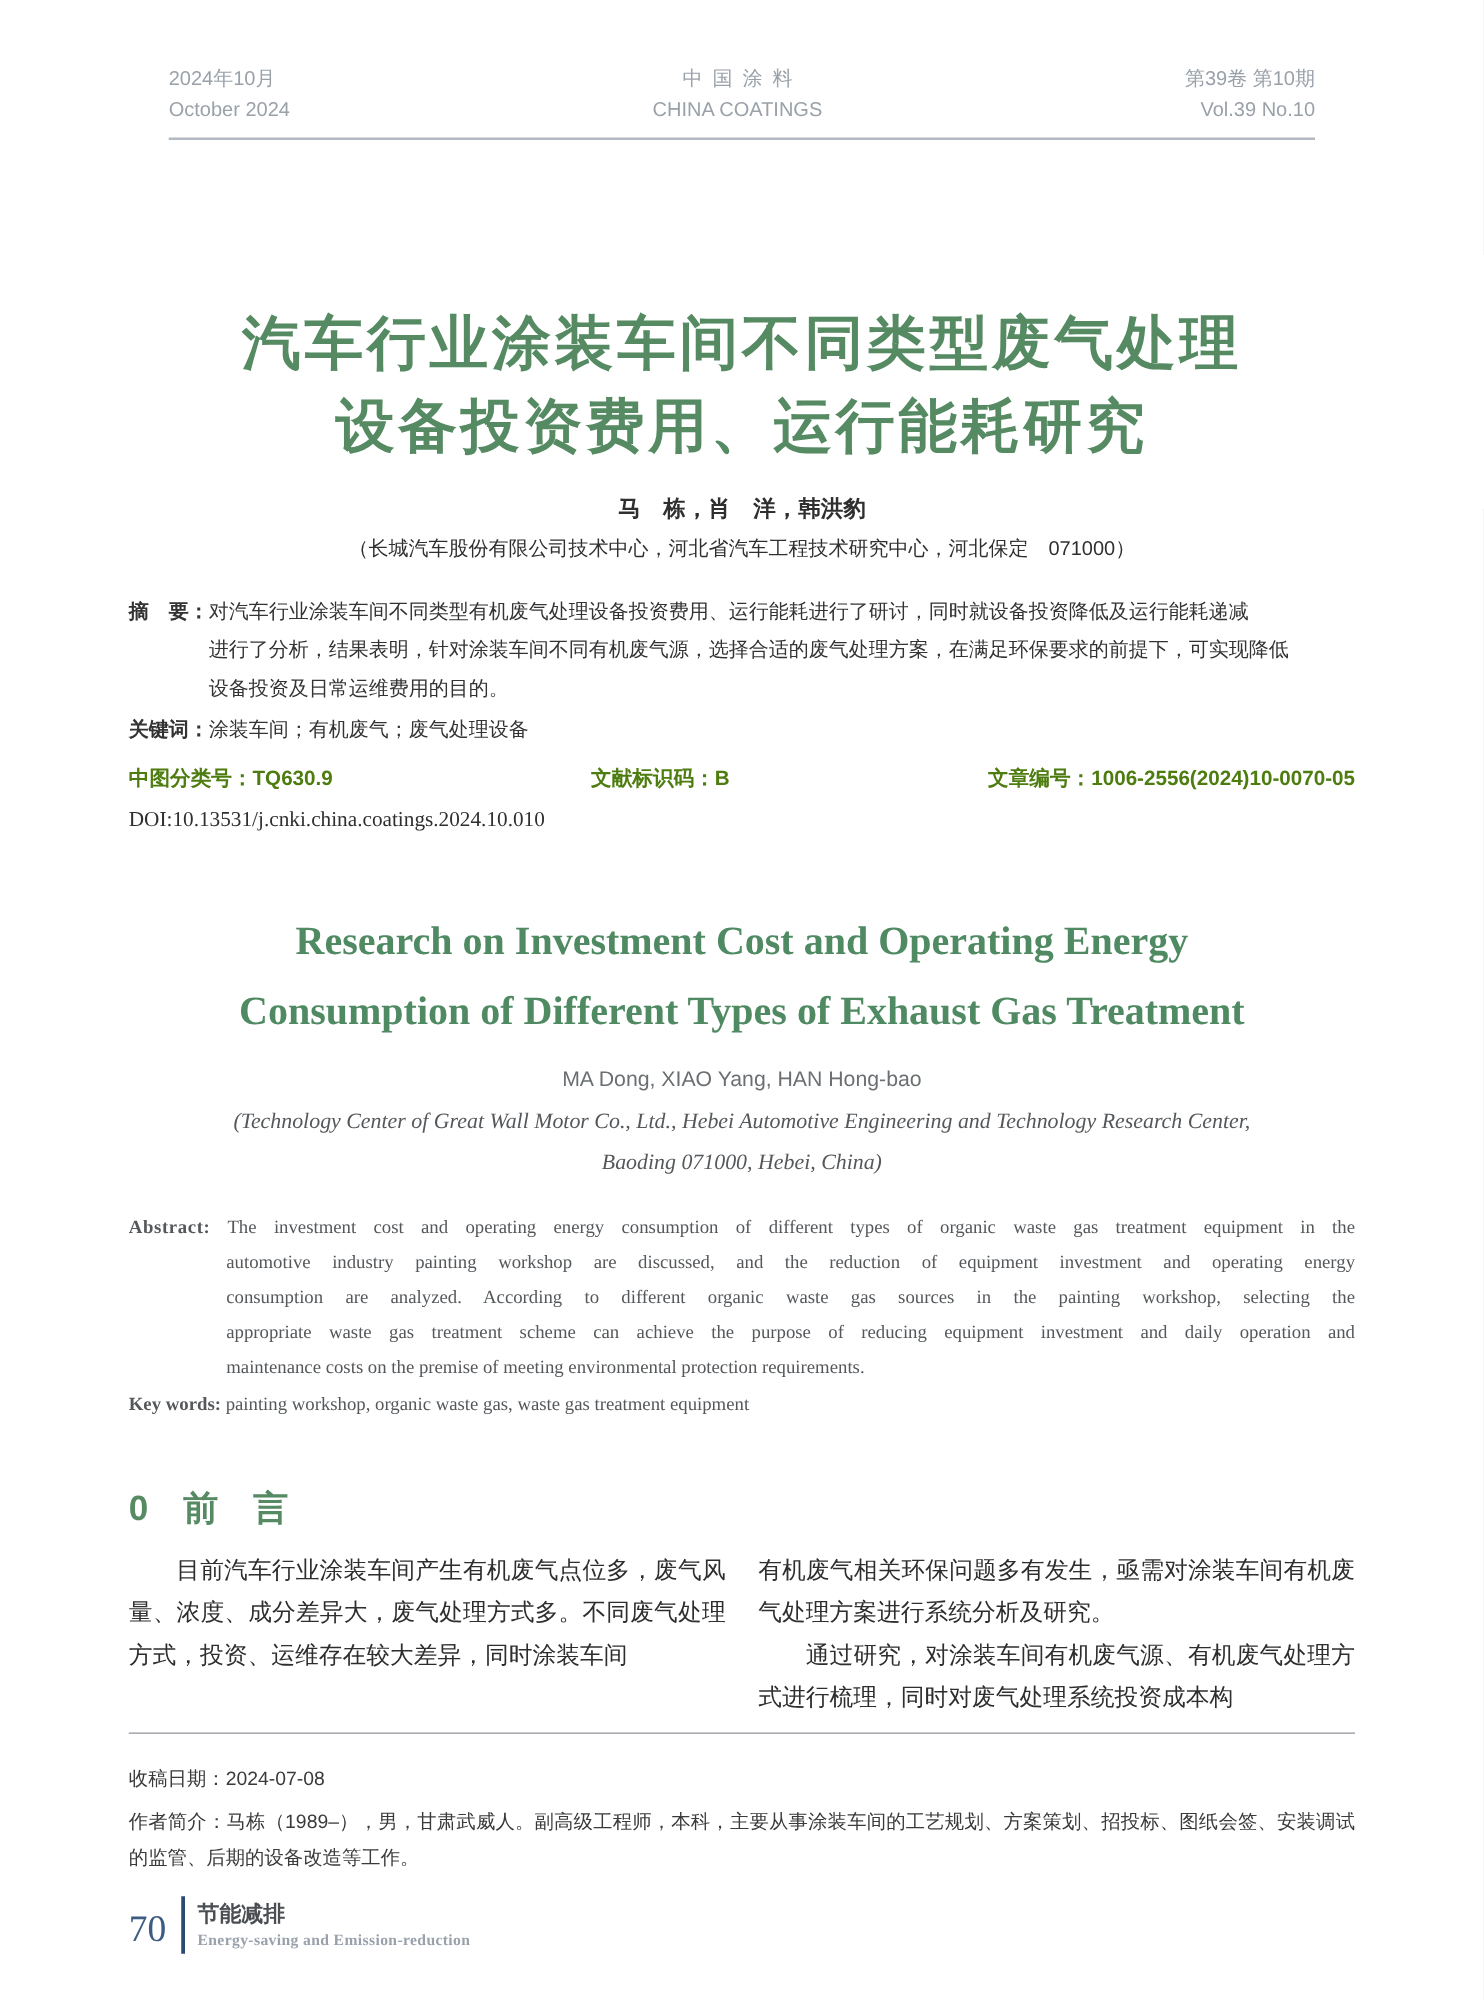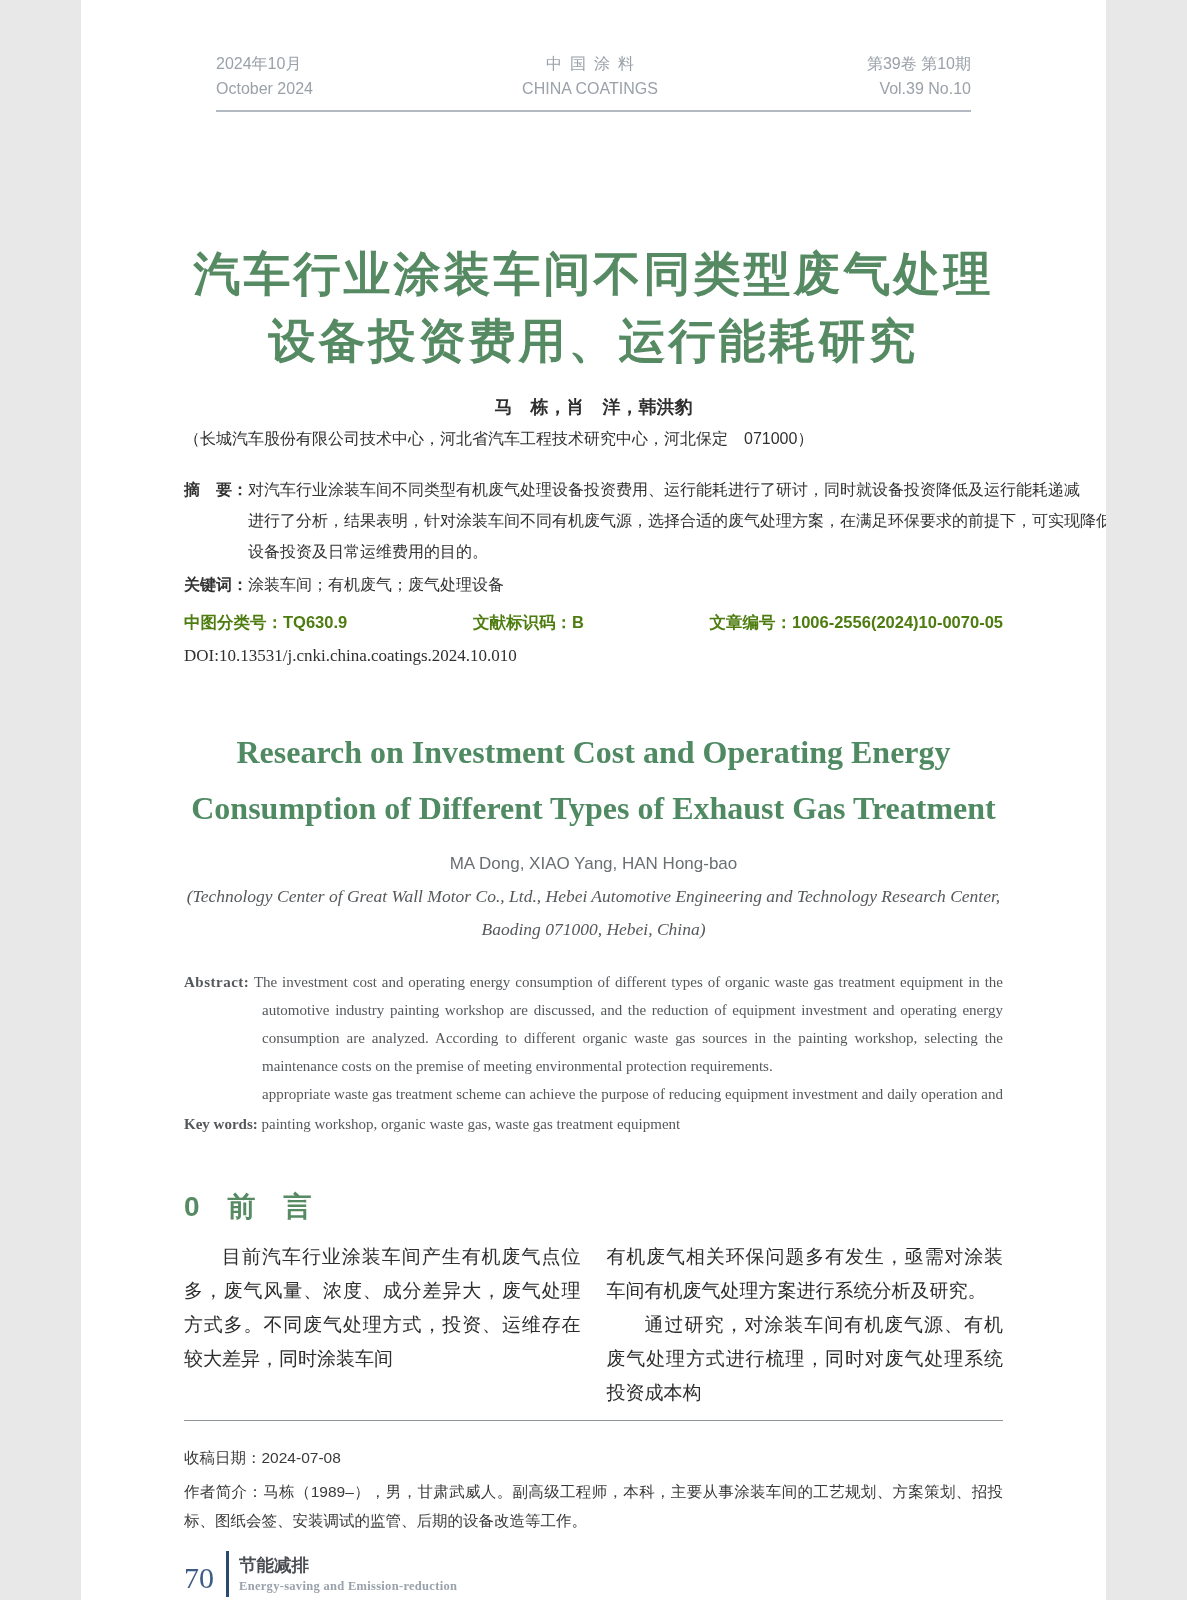--- a/index.html
+++ b/index.html
@@ -1,36 +1,36 @@
 <!DOCTYPE html>
 <html><head>
 <meta charset="utf-8">
 <style>
   * { margin:0; padding:0; box-sizing:border-box; }
   html,body { background:#e8e8e8; }
   .page {
-    position:relative; width:1025px; height:1600px; margin:0 auto;
+    position:relative; width:1187px; height:1600px; margin:0 auto;
     background:#ffffff; overflow:hidden;
     font-family:"Liberation Sans", sans-serif; color:#333;
   }
   .content { padding:0 103px; }
 
   
   .hdr { margin:0 135px; padding-top:52px; padding-bottom:8px;
          border-bottom:2px solid #b3b9c0; display:flex; justify-content:space-between;
          color:#9aa1a9; font-size:16px; line-height:1.55; }
   .hdr-center { text-align:center; }
   .hdr-right  { text-align:right; }
   .hdr-journal-cn { letter-spacing:8px; text-indent:8px; }
 
   
   .cn-title { margin-top:128px; text-align:center; color:#558a63;
               font-size:47px; font-weight:bold; line-height:1.44; letter-spacing:3px; }
   .cn-authors { margin-top:20px; text-align:center; font-size:18px; font-weight:bold; color:#2f2f2f; }
-  .cn-affil   { margin-top:10px; font-size:16px; color:#2f2f2f; }
+  .cn-affil   { margin-top:10px; text-align:center; font-size:16px; color:#2f2f2f; }
 
   
   .cn-abs { margin-top:24px; font-size:16px; color:#333; }
   .cn-abs .line { line-height:31px; white-space:nowrap; }
   .cn-abs .lbl { font-weight:bold; }
   .cn-abs .indent { padding-left:64px; }
   .cn-kw { margin-top:2px; font-size:16px; line-height:31px; }
   .cn-kw .lbl { font-weight:bold; }
 
   .meta-row { margin-top:12px; display:flex; justify-content:space-between;
@@ -136,22 +136,22 @@
       <span>Baoding 071000, Hebei, China)</span>
     </div>
 
     <div class="en-abs">
       <div class="line">
         <span class="lbl">Abstract:</span>
         <span>The investment cost and operating energy consumption of different types of organic waste gas treatment equipment in the</span>
       </div>
       <div class="line indent">automotive industry painting workshop are discussed, and the reduction of equipment investment and operating energy</div>
       <div class="line indent">consumption are analyzed. According to different organic waste gas sources in the painting workshop, selecting the</div>
+      <div class="line indent">appropriate waste gas treatment scheme can achieve the purpose of reducing equipment investment and daily operation and</div>
       <div class="line indent last">maintenance costs on the premise of meeting environmental protection requirements.</div>
-      <div class="line indent">appropriate waste gas treatment scheme can achieve the purpose of reducing equipment investment and daily operation and</div>
     </div>
     <div class="en-kw">
       <span class="lbl">Key words:</span>
       <span>painting workshop, organic waste gas, waste gas treatment equipment</span>
     </div>
 
     <h3 class="section-heading">0　前　言</h3>
     <div class="columns">
       <div class="col">
         <p class="ind">目前汽车行业涂装车间产生有机废气点位多，废气风量、浓度、成分差异大，废气处理方式多。不同废气处理方式，投资、运维存在较大差异，同时涂装车间</p>

